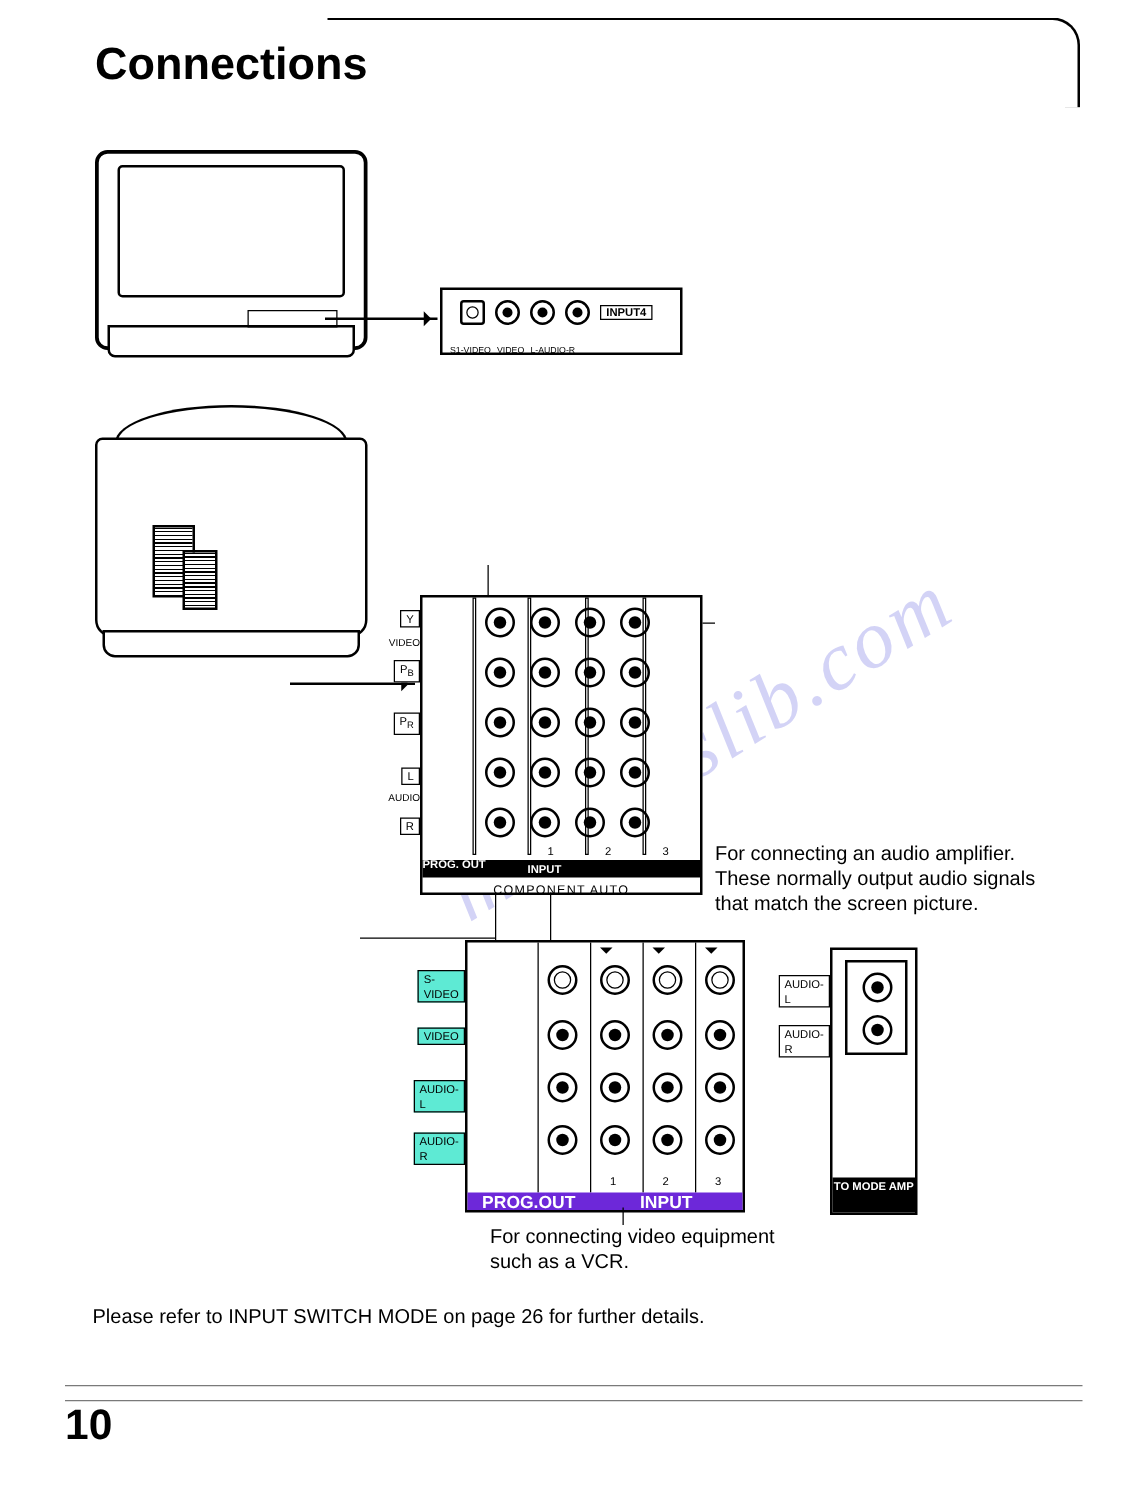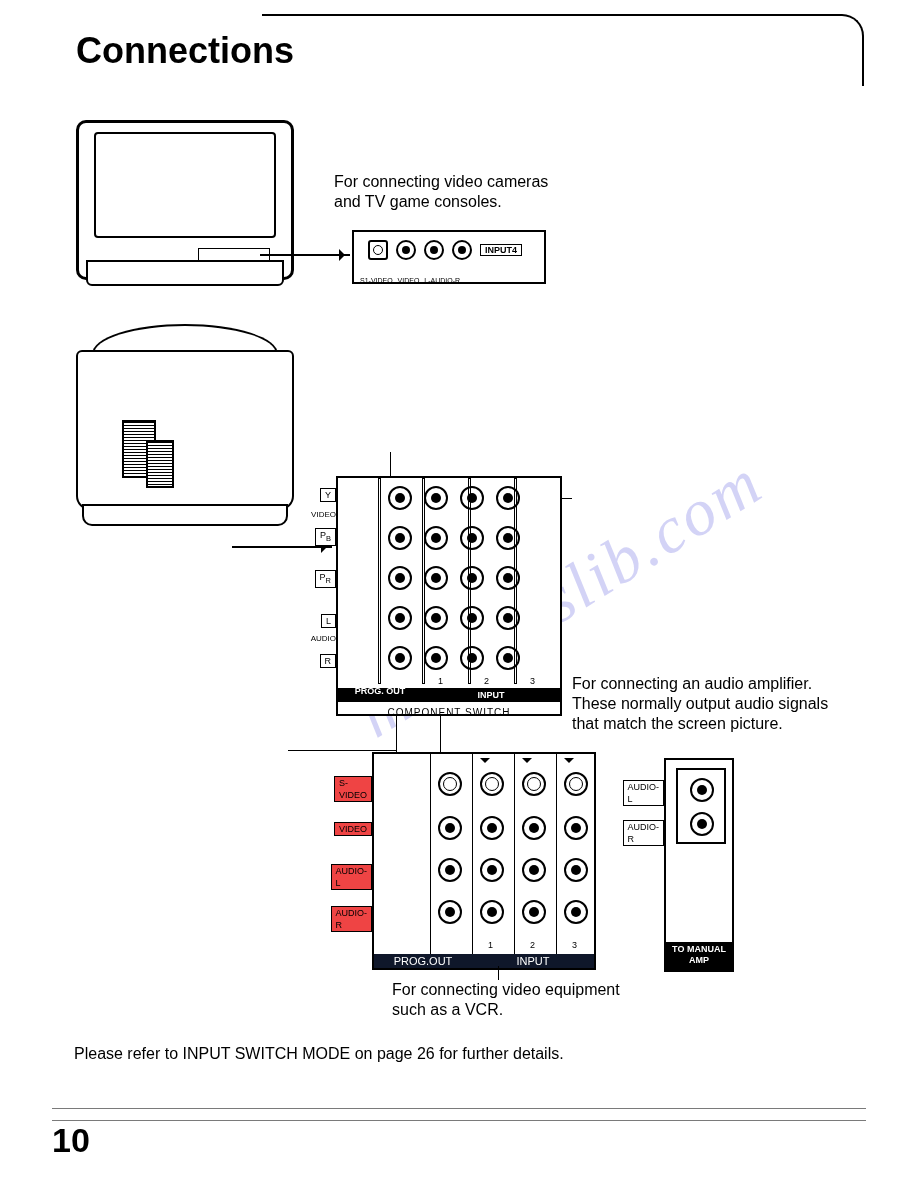--- a/index.html
+++ b/index.html
@@ -37,27 +37,27 @@
   .cab-speaker{position:absolute;left:46px;top:96px;width:30px;height:54px;border:2px solid #000;background:repeating-linear-gradient(#000 0 1px,#fff 1px 3px)}
   .cab-speaker2{position:absolute;left:70px;top:116px;width:24px;height:44px;border:2px solid #000;background:repeating-linear-gradient(#000 0 1px,#fff 1px 3px)}
   
   .comp{position:absolute;left:336px;top:476px;width:222px;height:236px;border:2px solid #000;background:#fff}
   .comp-col{position:absolute;top:0;bottom:30px;border:1px solid #000}
   .comp-lab{position:absolute;font-size:9px;border:1px solid #000;padding:0 4px;background:#fff;line-height:12px}
   .rca{width:20px;height:20px;border:2px solid #000;border-radius:50%;position:relative}
   .rca::after{content:"";position:absolute;inset:5px;border-radius:50%;background:#000}
   .grid-base{position:absolute;display:grid;gap:14px 16px}
   .comp-bar{position:absolute;left:0;right:0;bottom:12px;height:14px;background:#000;color:#fff;font-size:9px;font-weight:bold;display:flex}
-  .comp-bar span{flex:0 0 auto;text-align:center}
+  .comp-bar span{flex:0 0 auto;text-align:left}
   .comp-sub{position:absolute;left:0;right:0;bottom:-4px;text-align:center;font-size:10px;letter-spacing:1px}
   .pins{position:absolute;bottom:28px;font-size:9px}
   
   .std{position:absolute;left:372px;top:752px;width:220px;height:214px;border:2px solid #000;background:#fff}
-  .std-lab{position:absolute;font-size:9px;border:1px solid #000;padding:0 4px;background:#ef4444;line-height:12px}
-  .std-bar{position:absolute;left:0;right:0;bottom:0;height:14px;background:#0f172a;color:#fff;font-size:11px;font-weight:normal;display:flex}
+  .std-lab{position:absolute;font-size:9px;border:1px solid #000;padding:0 4px;background:#5eead4;line-height:12px}
+  .std-bar{position:absolute;left:0;right:0;bottom:0;height:14px;background:#6d28d9;color:#fff;font-size:14px;font-weight:bold;display:flex}
   .svsock{width:20px;height:20px;border:2px solid #000;border-radius:50%;position:relative}
   .svsock::after{content:"";position:absolute;inset:3px;border:1px solid #000;border-radius:50%}
   .tri{width:0;height:0;border:5px solid transparent;border-top-color:#000;margin:auto}
   
   .amp{position:absolute;left:664px;top:758px;width:66px;height:210px;border:2px solid #000;background:#fff}
   .amp-inner{position:absolute;left:10px;top:8px;width:46px;height:72px;border:2px solid #000}
   .amp-bar{position:absolute;left:0;right:0;bottom:0;height:26px;background:#000;color:#fff;font-size:9px;font-weight:bold;text-align:center;padding-top:2px;line-height:11px}
   .amp-lab{position:absolute;font-size:9px;border:1px solid #000;padding:0 4px;background:#fff;line-height:12px}
   
   .hr{position:absolute;left:52px;width:814px;height:1px;background:#7a7a7a}
@@ -75,21 +75,20 @@
 
   <div class="wm">manualslib.com</div>
 
   <div class="tv">
     <div class="tv-outer"></div>
     <div class="tv-screen"></div>
     <div class="tv-base"></div>
     <div class="tv-ctrl"></div>
   </div>
 
-  <div class="txt" style="left:334px;top:172px;width:230px">For connecting video cameras and TV game consoles.</div>
 
   <div class="arrow" style="left:260px;top:254px;width:90px"></div>
 
   <div class="front-panel">
     <div class="front-row">
       <span class="sv"></span>
       <span class="jack"></span>
       <span class="jack"></span>
       <span class="jack"></span>
       <span class="input4">INPUT4</span>
@@ -150,21 +149,21 @@
     </div>
 
     <div class="pins" style="left:100px">1</div>
     <div class="pins" style="left:146px">2</div>
     <div class="pins" style="left:192px">3</div>
 
     <div class="comp-bar">
       <span style="width:84px;line-height:7px;padding-top:0">PROG. OUT</span>
       <span style="flex:1;line-height:14px">INPUT</span>
     </div>
-    <div class="comp-sub">COMPONENT SWITCH</div>
+    <div class="comp-sub">COMPONENT AUTO</div>
   </div>
 
   <div class="txt" style="left:572px;top:674px;width:260px">For connecting an audio amplifier. These normally output audio signals that match the screen picture.</div>
 
   <div style="position:absolute;left:288px;top:750px;width:108px;height:1px;background:#000"></div>
 
   <div class="std">
 
     <div style="position:absolute;left:56px;top:0;bottom:14px;width:1px;background:#000"></div>
     <div style="position:absolute;left:98px;top:0;bottom:14px;width:1px;background:#000"></div>
@@ -217,21 +216,21 @@
   <div style="position:absolute;left:498px;top:966px;width:1px;height:14px;background:#000"></div>
   <div class="txt" style="left:392px;top:980px;width:260px">For connecting video equipment such as a VCR.</div>
 
   <div class="amp">
     <div class="amp-inner">
       <div class="rca" style="position:absolute;left:12px;top:8px"></div>
       <div class="rca" style="position:absolute;left:12px;top:42px"></div>
     </div>
     <div class="amp-lab" style="right:68px;top:20px">AUDIO-L</div>
     <div class="amp-lab" style="right:68px;top:60px">AUDIO-R</div>
-    <div class="amp-bar">TO MANUAL AMP</div>
+    <div class="amp-bar">TO MODE AMP</div>
   </div>
 
   <div class="txt" style="left:74px;top:1044px;width:760px">
     <div>Please refer to INPUT SWITCH MODE on page 26 for further details.</div>
   </div>
 
   <div class="hr" style="top:1108px"></div>
   <div class="hr" style="top:1120px"></div>
   <div class="pagenum">10</div>
 

